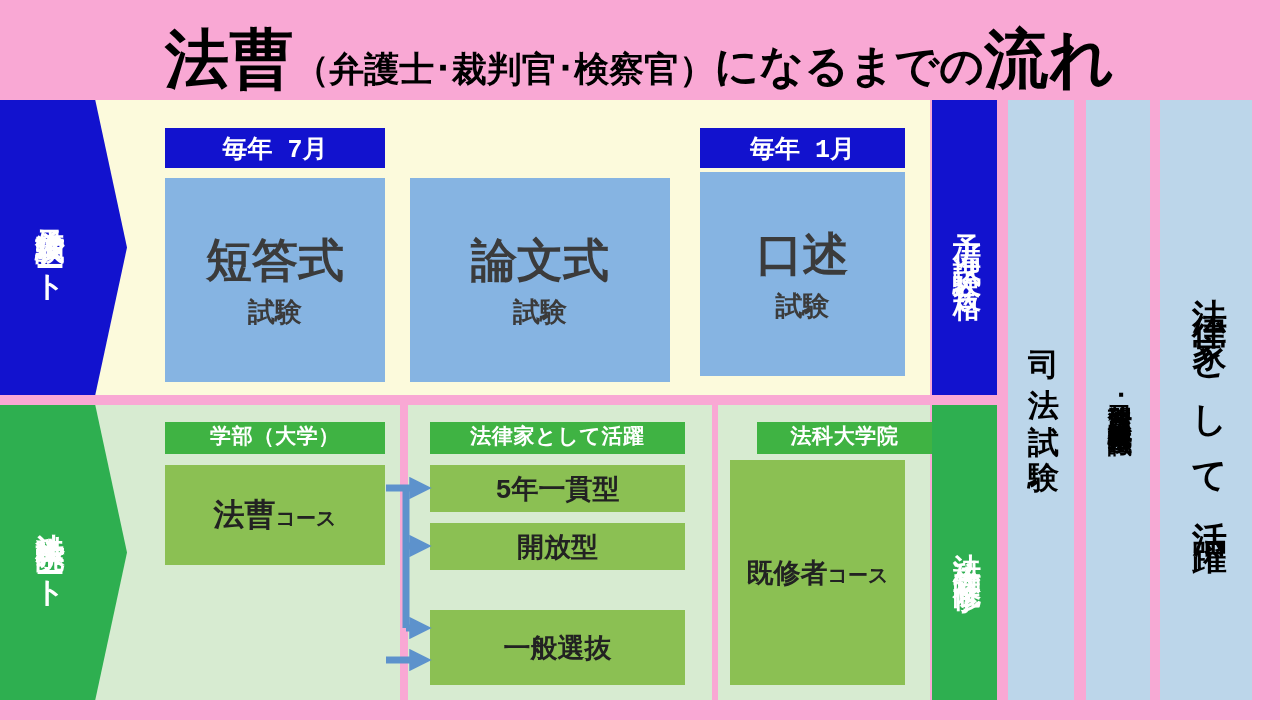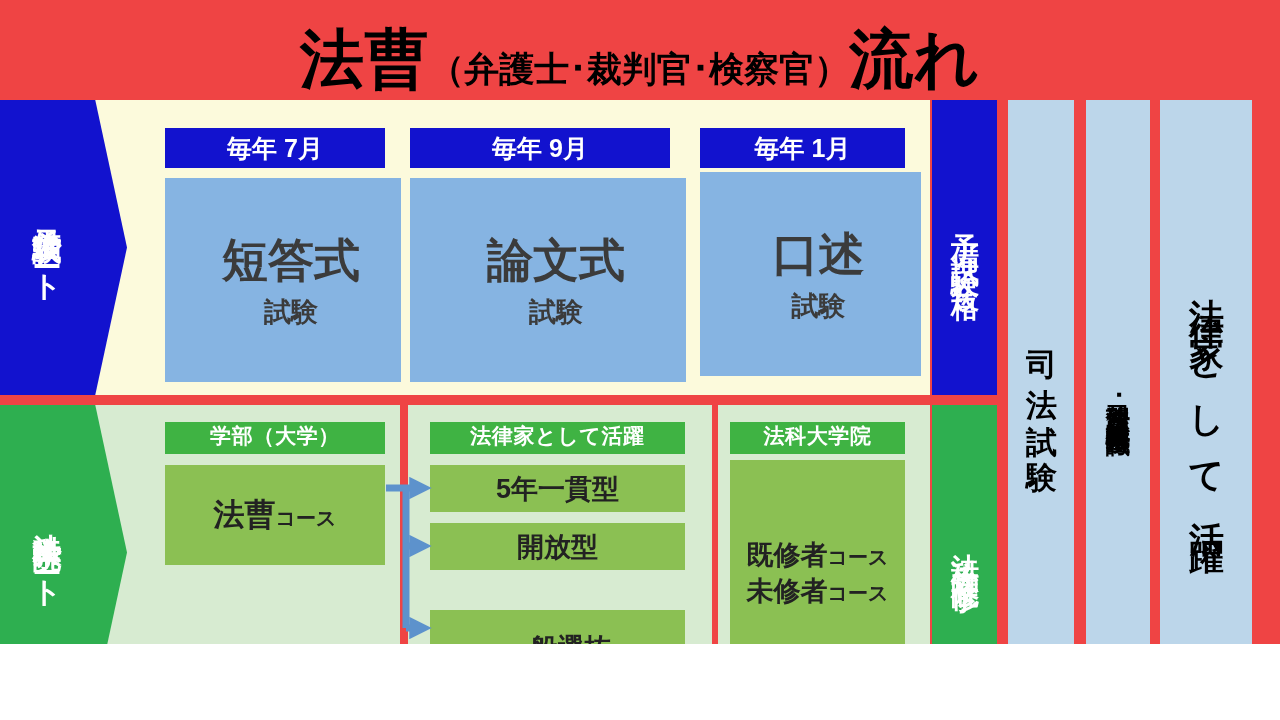--- a/index.html
+++ b/index.html
@@ -2,21 +2,21 @@
 <html style="--dark-blue: #1212CE; --exam-blue: #86B4E2; --cream: #FCFADC; --light-green: #D7EBD1; --green: #2EAF50; --header-green: #3FB343; --box-green: #8BC053; --column-blue: #BCD6EA; --connector-blue: #5D92CC;"><head>
 <meta charset="utf-8">
 <style>
   :root{
     --dark-blue:#1212CE; --exam-blue:#86B4E2; --cream:#FCFADC; --light-green:#D7EBD1;
     --green:#2EAF50; --header-green:#3FB343; --box-green:#8BC053; --column-blue:#BCD6EA;
     --connector-blue:#5D92CC;
   }
   html,body{margin:0;padding:0;}
   body{font-family:"Liberation Sans","DejaVu Sans",sans-serif;background:#fff;}
-  .page{position:relative;width:1280px;height:644px;background:#ef4444;overflow:hidden;}
+  .page{position:relative;width:1280px;height:720px;background:#f9a8d4;overflow:hidden;font-family:Liberation Mono, monospace;}
   .abs{position:absolute;}
 
   
   .title{position:absolute;left:0;top:0;width:1280px;height:100px;display:flex;
          justify-content:center;align-items:baseline;padding-top:16px;color:#000;white-space:nowrap;}
   .t-big{font-size:64px;font-weight:900;letter-spacing:0.01em;}
   .t-paren{font-size:35px;font-weight:800;}
   .t-mid{font-size:44px;font-weight:800;}
 
   
@@ -39,21 +39,21 @@
   .houka-result{font-size:28px;letter-spacing:0.22em;}
   .col-blue{background:var(--column-blue);}
   .step-shihou{font-size:31px;letter-spacing:1.2em;color:#000;}
   .step-shuushuu{font-size:24px;letter-spacing:0.04em;color:#000;}
   .step-katsuyaku{font-size:35px;letter-spacing:0.5em;color:#000;}
 
   
   .exam-header{background:var(--dark-blue);color:#fff;font-size:25px;font-weight:bold;
                display:flex;align-items:center;justify-content:center;}
   .exam-body{background:var(--exam-blue);color:#3B3B3B;display:flex;flex-direction:column;
-             align-items:center;justify-content:center;padding-left:16px;}
+             align-items:center;justify-content:center;}
   .exam-name{font-size:46px;font-weight:900;}
   .exam-type{font-size:27px;font-weight:800;margin-top:2px;}
 
   
   .sec-header{background:var(--header-green);color:#fff;font-size:21px;font-weight:bold;
               display:flex;align-items:flex-start;justify-content:center;letter-spacing:0.03em;}
   .gbox{background:var(--box-green);color:#222;display:flex;align-items:center;justify-content:center;}
   .gline{white-space:nowrap;}
   .gl-big{font-size:31px;font-weight:800;}
   .gl-med{font-size:27px;font-weight:800;}
@@ -67,20 +67,21 @@
   svg.abs{pointer-events:none;}
 </style>
 </head>
 <body>
 
 <div class="page">
 
   <div class="title">
     <span class="t-big">法曹</span>
     <span class="t-paren">（弁護士･裁判官･検察官）</span>
+    <span class="t-mid">になるまでの</span>
     <span class="t-big">流れ</span>
   </div>
 
   <div class="abs panel-cream" style="left:95px;top:100px;width:835px;height:295px;"></div>
   <div class="abs panel-green" style="left:95px;top:405px;width:305px;height:295px;"></div>
   <div class="abs panel-green" style="left:408px;top:405px;width:304px;height:295px;"></div>
   <div class="abs panel-green" style="left:718px;top:405px;width:212px;height:295px;"></div>
 
   <div class="abs route-arrow blue" style="left:0;top:100px;width:127px;height:295px;">
     <span class="vtext arrow-label">予備試験ルート</span>
@@ -90,23 +91,20 @@
   </div>
 
   <div class="abs exam-header" style="left:165px;top:128px;width:220px;height:40px;">
     <span>毎年 7月</span>
   </div>
   <div class="abs exam-body" style="left:165px;top:178px;width:220px;height:204px;">
     <span class="exam-name">短答式</span>
     <span class="exam-type">試験</span>
   </div>
 
-  <div class="abs exam-header" style="left:410px;top:128px;width:260px;height:40px;">
-    <span>毎年 9月</span>
-  </div>
   <div class="abs exam-body" style="left:410px;top:178px;width:260px;height:204px;">
     <span class="exam-name">論文式</span>
     <span class="exam-type">試験</span>
   </div>
 
   <div class="abs exam-header" style="left:700px;top:128px;width:205px;height:40px;">
     <span>毎年 1月</span>
   </div>
   <div class="abs exam-body" style="left:700px;top:172px;width:205px;height:204px;">
     <span class="exam-name">口述</span>
@@ -130,26 +128,25 @@
   <div class="abs gbox" style="left:430px;top:465px;width:255px;height:47px;">
     <span class="gl-type">5年一貫型</span>
   </div>
   <div class="abs gbox" style="left:430px;top:523px;width:255px;height:47px;">
     <span class="gl-type">開放型</span>
   </div>
   <div class="abs gbox" style="left:430px;top:610px;width:255px;height:75px;">
     <span class="gl-type">一般選抜</span>
   </div>
 
-  <div class="abs sec-header" style="left:730px;top:422px;width:175px;height:32px;">
+  <div class="abs sec-header" style="left:757px;top:422px;width:175px;height:32px;">
     <span>法科大学院</span>
   </div>
   <div class="abs gbox school-box" style="left:730px;top:460px;width:175px;height:225px;">
     <span class="gline"><span class="gl-med">既修者</span><span class="gl-small">コース</span></span>
-    <span class="gline"><span class="gl-med">未修者</span><span class="gl-small">コース</span></span>
   </div>
 
   <div class="abs vcol green-bg" style="left:932px;top:405px;width:65px;height:295px;">
     <span class="vtext result-text houka-result">法科大学院修了</span>
   </div>
 
   <div class="abs vcol col-blue" style="left:1008px;top:100px;width:66px;height:600px;">
     <span class="vtext step-shihou">司法試験</span>
   </div>
   <div class="abs vcol col-blue" style="left:1086px;top:100px;width:64px;height:600px;">

